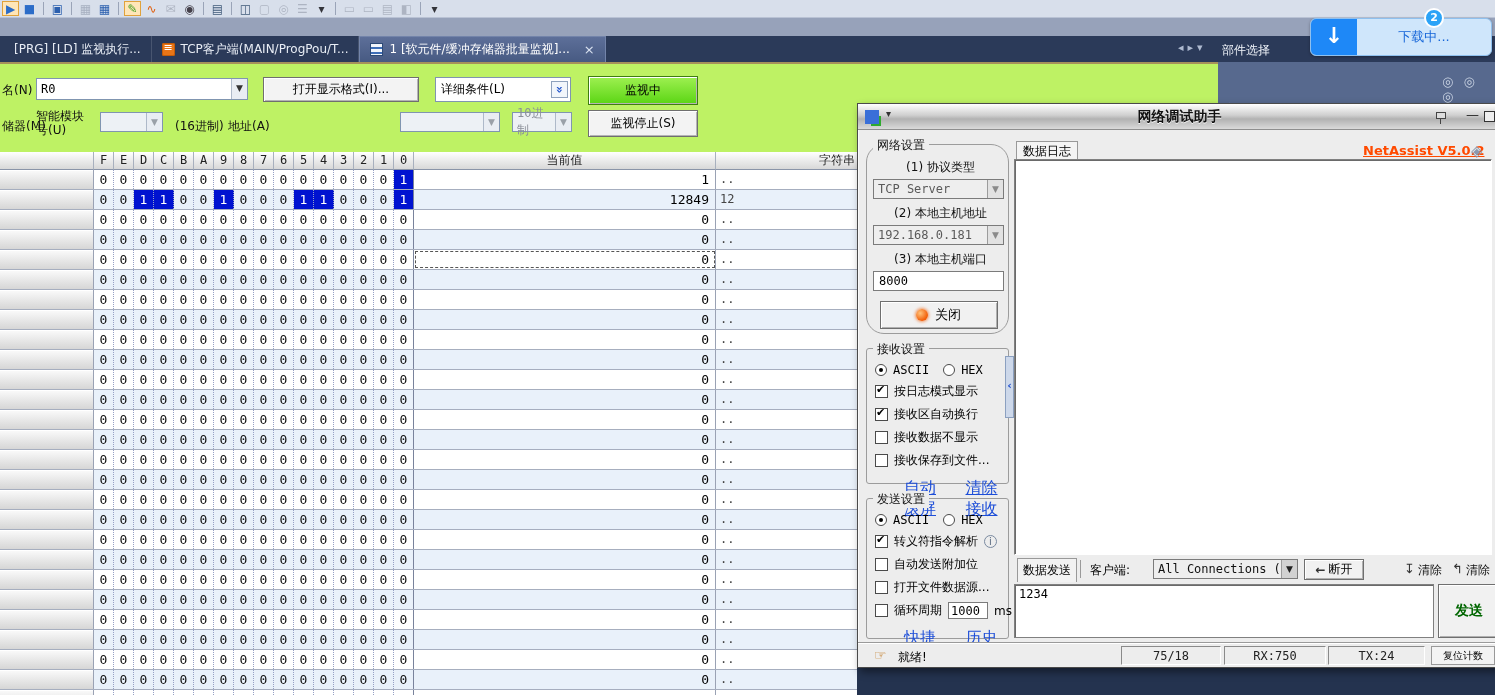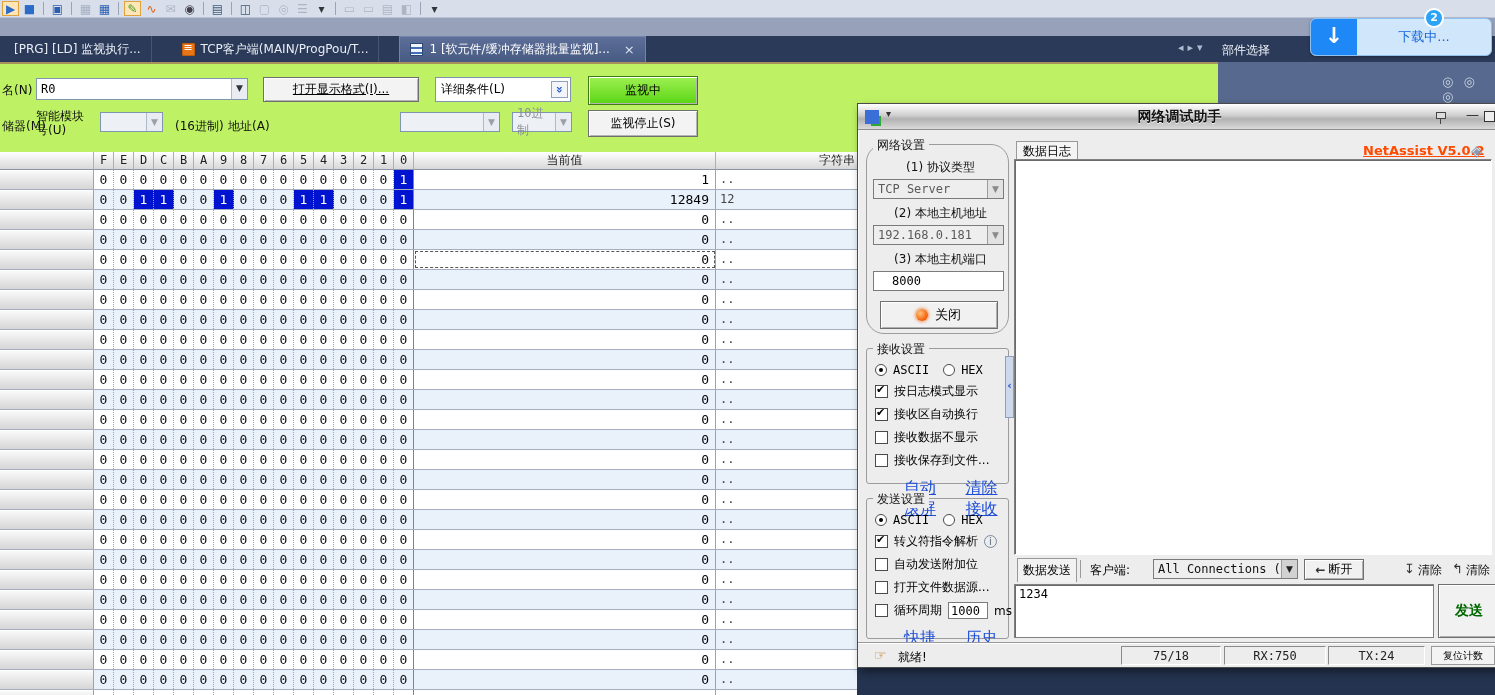--- a/index.html
+++ b/index.html
@@ -10,21 +10,21 @@
   
   .toolbar{position:absolute;left:0;top:0;width:1495px;height:18px;background:#d8dfeb;border-bottom:1px solid #b9c2d4;display:flex;align-items:center;padding-left:2px;gap:2px;}
   .tb-icon{display:inline-block;width:17px;height:15px;line-height:15px;text-align:center;font-size:12px;border:1px solid transparent;}
   .tb-icon.highlighted{background:#ffe6b8;border:1px solid #e0a23c;}
   .tb-icon.disabled{opacity:.38;}
   .tb-sep{display:inline-block;width:1px;height:13px;background:#9aa4b8;margin:0 3px;}
   .band{position:absolute;left:0;top:18px;width:1495px;height:18px;background:#97a2ba;}
 
   
   .tabbar{position:absolute;left:0;top:36px;width:1495px;height:26px;background:#2b3a59;}
-  .tabs{position:absolute;left:4px;top:0;height:26px;display:flex;gap:20px;}
+  .tabs{position:absolute;left:4px;top:0;height:26px;display:flex;}
   .tab{display:flex;align-items:center;gap:6px;padding:0 10px;color:#e8edf5;font-size:12px;border-right:1px solid rgba(255,255,255,.14);cursor:default;}
   .tab.active{background:linear-gradient(#5d6f99,#475a82);border:1px solid #7384aa;border-bottom:none;color:#fff;}
   .tab-ic{display:inline-block;width:13px;height:13px;flex:none;}
   .ic-program{background:#e87517;border-radius:2px;box-shadow:inset 0 0 0 1px #c55d08;position:relative;}
   .ic-program::after{content:"≡";position:absolute;left:2px;top:-2px;color:#fff;font-size:11px;}
   .ic-monitor{background:repeating-linear-gradient(#f2f6fc 0 3px,#3f6fb8 3px 5px);border:1px solid #2d4a77;}
   .tab-close{margin-left:8px;color:#dce4f2;font-size:13px;}
   .tabnav{position:absolute;left:1178px;top:5px;color:#aebad0;font-size:11px;letter-spacing:4px;}
   .panel-title{position:absolute;left:1222px;top:6px;color:#f0f4fa;font-size:12px;}
   .goldline{position:absolute;left:0;top:62px;width:1218px;height:2px;background:#a6915a;}
@@ -87,21 +87,21 @@
   .na-min{position:absolute;left:608px;top:3px;font-size:13px;color:#222;}
   .na-max{position:absolute;left:626px;top:7px;width:11px;height:11px;border:1px solid #333;background:#eee;}
 
   .group{position:absolute;border:1px solid #9c9c9c;border-radius:3px;}
   .legend{position:absolute;top:-8px;left:6px;background:#ededed;padding:0 4px;font-size:12px;color:#111;}
   .g-body{position:absolute;left:6px;right:4px;top:8px;bottom:2px;}
   .na-lbl{font-size:12px;margin:6px 0 3px 4px;color:#111;white-space:nowrap;text-align:center;}
   .na-combo{height:20px;border:1px solid #7b7b7b;background:#eee;display:flex;align-items:center;}
   .na-combo .txt{flex:1;padding-left:4px;font:12px "DejaVu Sans Mono",monospace;color:#5a5a5a;white-space:nowrap;overflow:hidden;}
   .na-arrow{width:16px;align-self:stretch;background:#e2e2e2;border-left:1px solid #9c9c9c;text-align:center;font-size:9px;line-height:18px;color:#8a8a8a;flex:none;}
-  .na-input{width:100%;height:20px;border:1px solid #7b7b7b;background:#fff;font:12px "DejaVu Sans Mono",monospace;padding:0 18px;}
+  .na-input{width:100%;height:20px;border:1px solid #7b7b7b;background:#fff;font:12px "DejaVu Sans Mono",monospace;padding:0 5px;}
   .na-close-btn{margin:10px auto 0;width:118px;height:28px;background:#f1f1f1;border:1px solid #6f6f6f;box-shadow:inset 1px 1px #fff,inset -1px -1px #b0b0b0;display:flex;align-items:center;justify-content:center;gap:7px;font-size:13px;}
   .led{width:12px;height:12px;border-radius:50%;background:radial-gradient(circle at 35% 35%,#ffc27a,#f25c05 70%);box-shadow:0 0 3px 1px rgba(242,92,5,.6);flex:none;}
   .opt-row{display:flex;align-items:center;gap:6px;margin:6px 0 0 2px;font-size:12px;white-space:nowrap;}
   .cb{position:relative;width:13px;height:13px;border:1px solid #4a4a4a;background:#fff;flex:none;}
   .cb.checked::after{content:"✔";position:absolute;left:0px;top:-3px;font-size:11px;color:#000;}
   .rd{width:12px;height:12px;border-radius:50%;border:1px solid #4a4a4a;background:#fff;flex:none;position:relative;}
   .rd.on::after{content:"";position:absolute;left:3px;top:3px;width:4px;height:4px;border-radius:50%;background:#000;}
   .mono{font-family:"DejaVu Sans Mono",monospace;}
   .links{display:flex;justify-content:space-between;margin:9px 4px 0 4px;}
   .na-link{color:#1d4ed8;text-decoration:underline;font-size:16px;cursor:pointer;margin-left:27px;}
@@ -195,21 +195,21 @@
   </div>
   <div class="white-strip"></div>
   <div class="navy-bottom"></div>
 
   <div class="monitor">
     <span class="lbl" style="left:2px;top:18px;">名(N)</span>
     <div class="gx-combo" style="left:36px;top:14px;width:212px;height:22px;">
       <span class="txt">R0</span>
         <span class="gx-arrow">▼</span>
     </div>
-    <div class="gx-btn" style="left:263px;top:13px;width:156px;height:25px;text-decoration:underline;">打开显示格式(I)...</div>
+    <div class="gx-btn" style="left:263px;top:13px;width:156px;height:25px;">打开显示格式(I)...</div>
     <div class="gx-detail" style="left:435px;top:13px;width:136px;height:25px;">
       <span class="txt">详细条件(L)</span>
         <span class="chevbox">«</span>
     </div>
     <div class="gx-btn green" style="left:588px;top:12px;width:110px;height:29px;">监视中</div>
 
     <span class="lbl" style="left:2px;top:54px;">储器(M)</span>
     <span class="lbl" style="left:36px;top:44px;">智能模块</span>
     <span class="lbl" style="left:36px;top:58px;">号(U)</span>
     <div class="gx-combo dis" style="left:100px;top:48px;width:63px;height:20px;">

